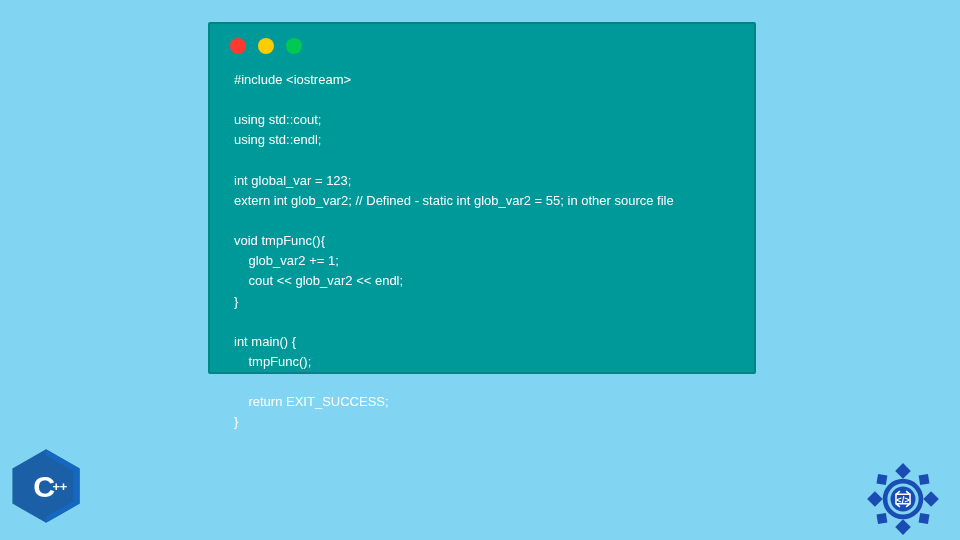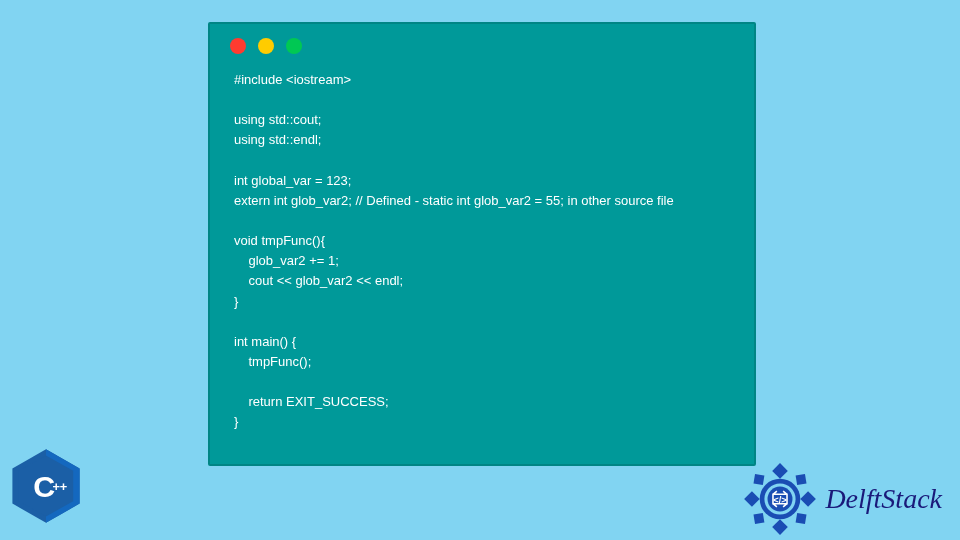--- a/index.html
+++ b/index.html
@@ -9,21 +9,21 @@
     background: #81d4f2;
     font-family: Arial, Helvetica, sans-serif;
     position: relative;
     overflow: hidden;
   }
   .code-window {
     position: absolute;
     left: 208px;
     top: 22px;
     width: 548px;
-    height: 444px;
+    height: 352px;
     background: #009999;
     border: 2px solid #008585;
     border-radius: 2px;
   }
   .window-dots {
     display: flex;
     gap: 12px;
     padding: 14px 20px 8px 20px;
   }
   .dot {
@@ -123,14 +123,13 @@
           <polygon points="32,32 20,30 22,18 34,20"></polygon>
         </g>
         <circle r="26" fill="#1a4db3"></circle>
         <circle r="20" fill="#81d4f2"></circle>
         <circle r="16" fill="#1a4db3"></circle>
         <path d="M -9,-6 L 9,-6 L 9,6 L -9,6 Z M -9,-6 L -4,-10 M 9,-6 L 4,-10 M -9,6 L -4,10 M 9,6 L 4,10" stroke="#ffffff" stroke-width="2" fill="none"></path>
         <text x="0" y="5" font-size="12" fill="#ffffff" text-anchor="middle" font-family="Arial" font-weight="bold">&lt;/&gt;</text>
       </g>
     </svg>
   </span>
-  <span class="delft-text">DelftStack</span>
 </div>
 
 </body></html>

